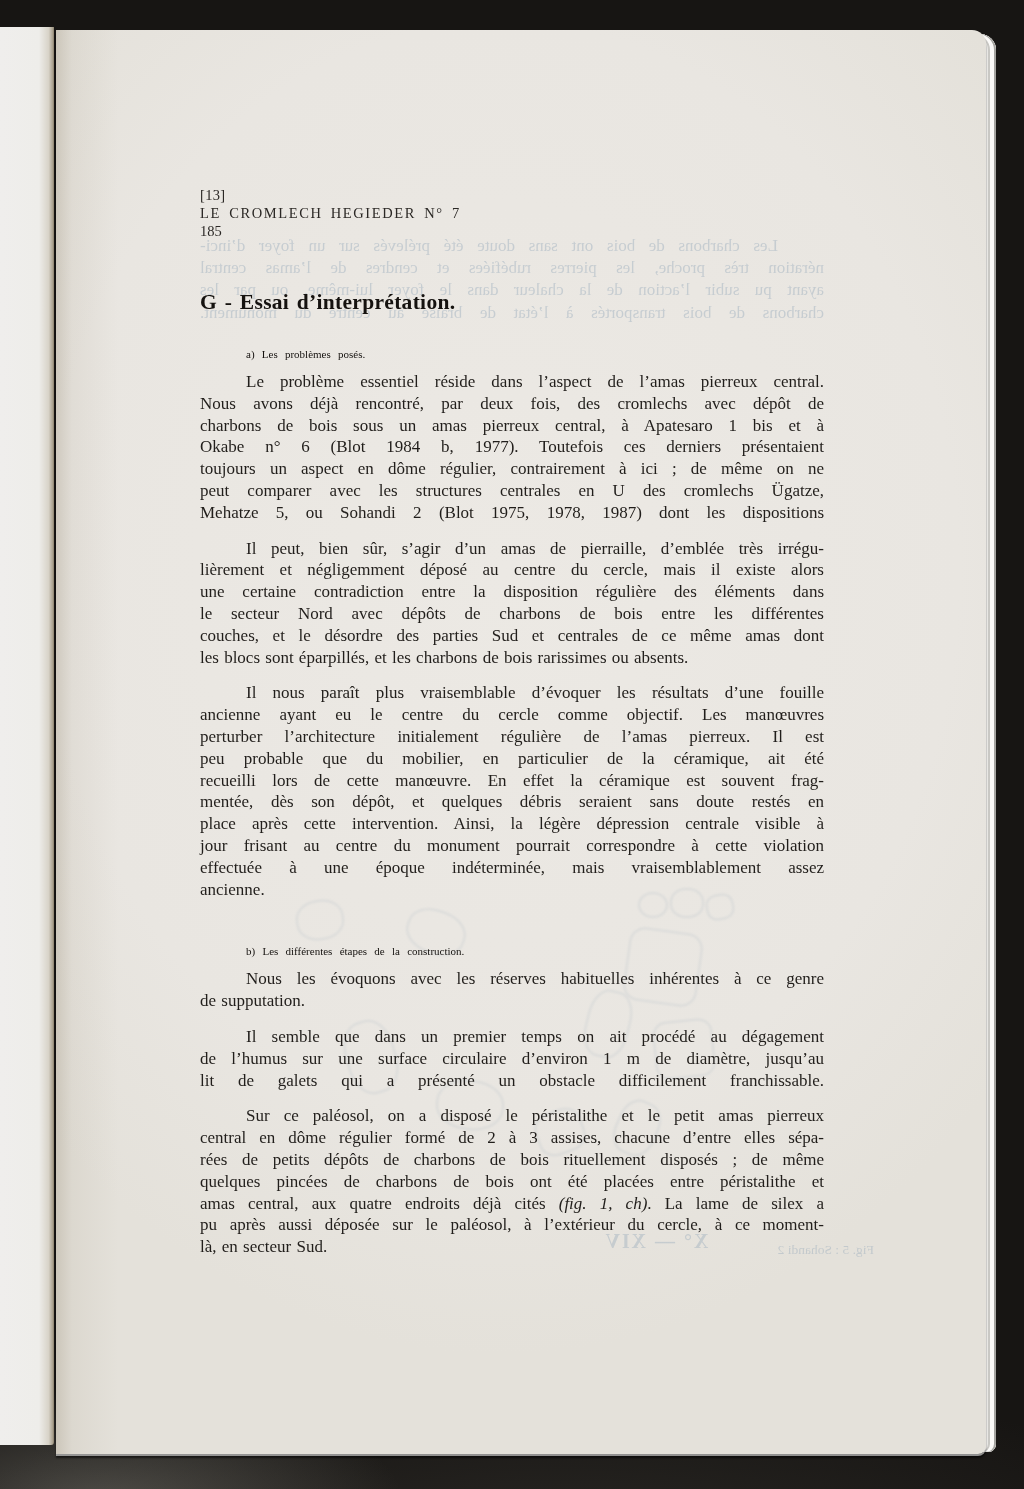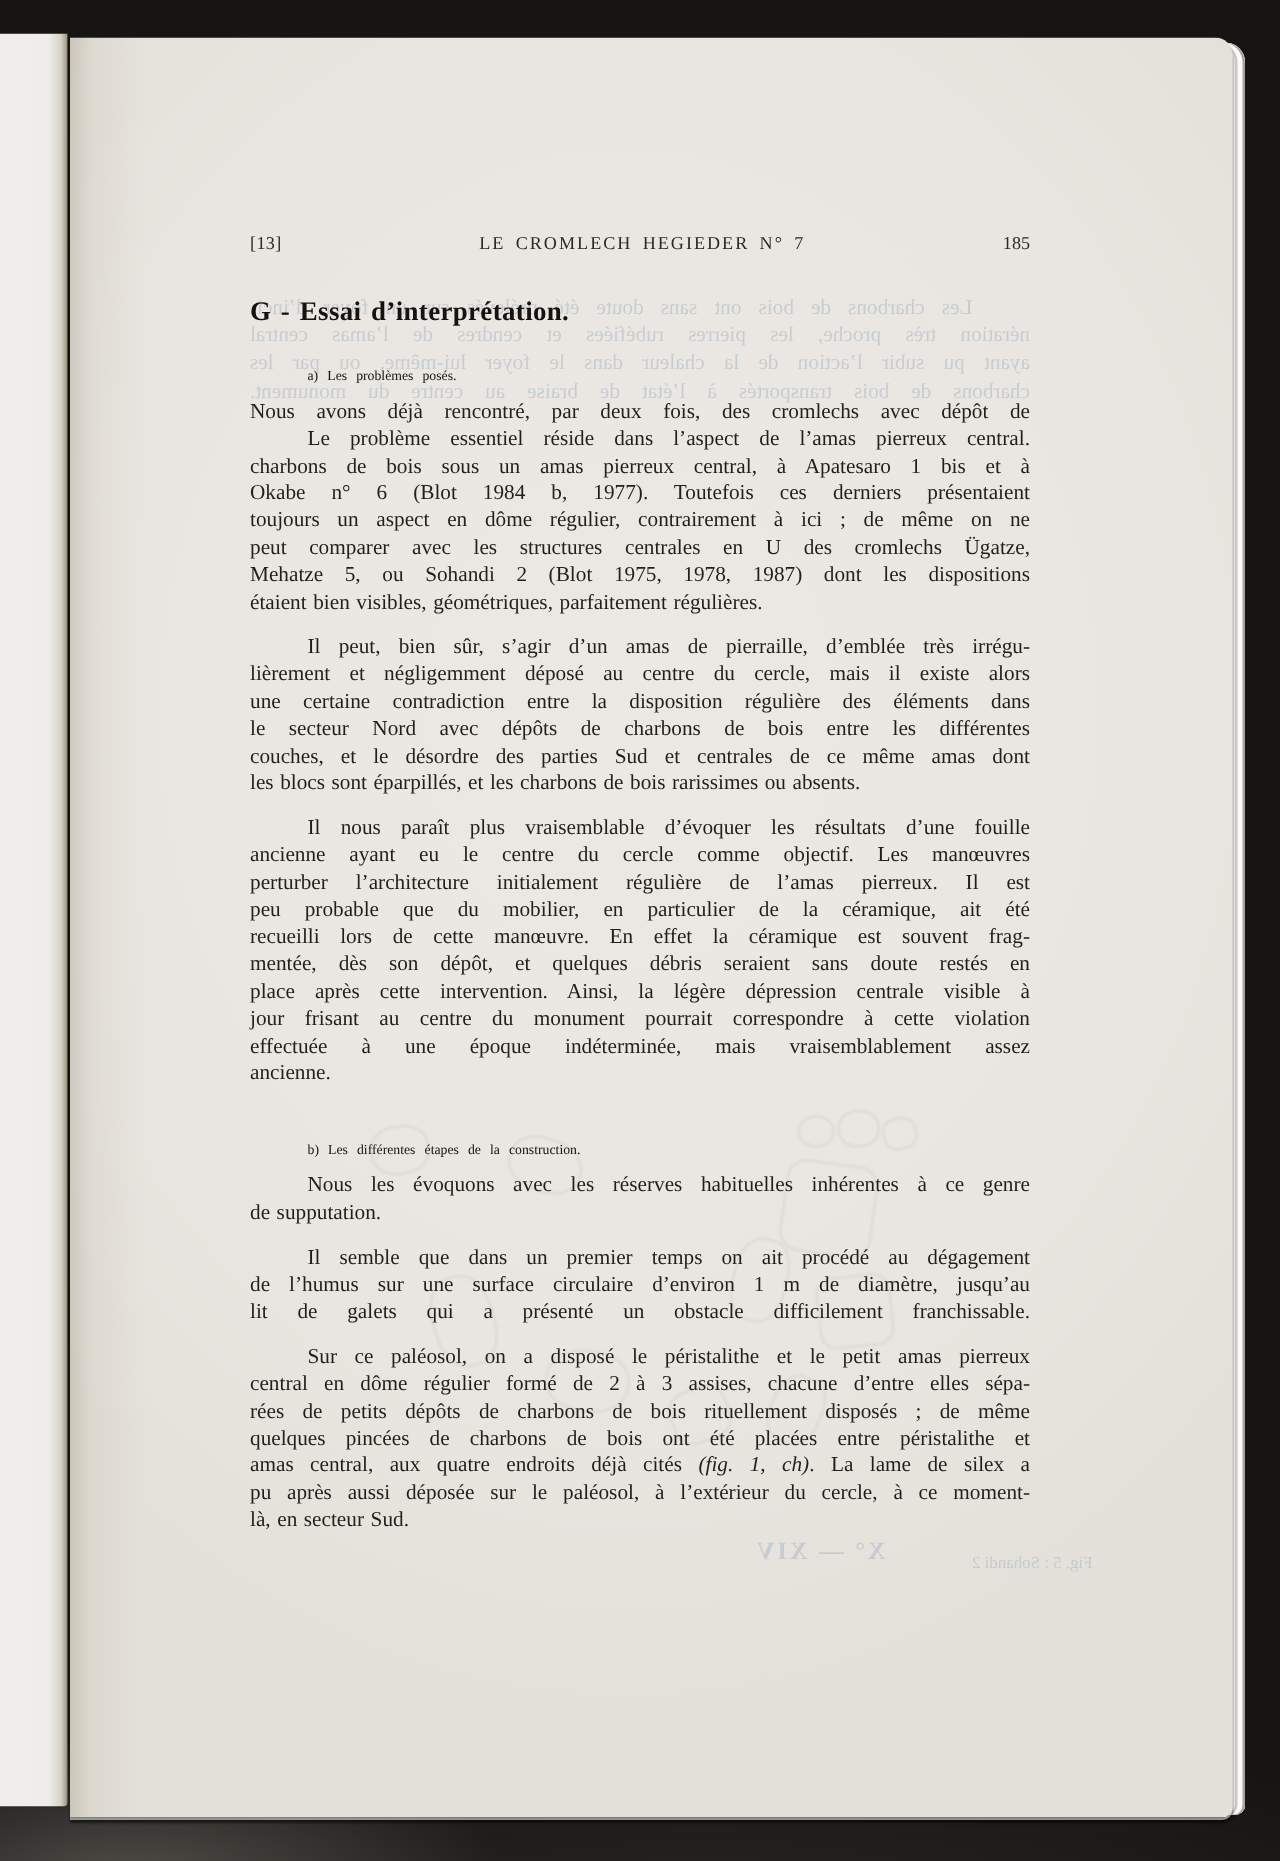--- a/index.html
+++ b/index.html
@@ -66,21 +66,21 @@
     font-size:20px;font-weight:bold;letter-spacing:2px;text-align:center;
   }
   .ghost-fig5{
     position:absolute;left:684px;top:1212px;width:134px;opacity:.42;
     font-size:13.5px;text-align:left;
   }
   
   .column{position:absolute;left:144px;top:156px;width:624px;color:var(--ink);}
   .header-row{
     display:flex;justify-content:space-between;align-items:baseline;
-    font-size:14.5px;line-height:18px;color:#2b2825;margin:0 0 32px 0;
+    font-size:14.5px;line-height:18px;color:#2b2825;margin:0 0 49px 0;flex-direction:column;
   }
   .h-center{letter-spacing:1.6px;word-spacing:3px;}
   .h-left{letter-spacing:0.3px;}
   .g-heading{
     font-size:21.5px;line-height:26px;font-weight:bold;color:var(--heading-ink);
     margin:0 0 28px 0;letter-spacing:0.3px;word-spacing:2px;
   }
   .sub-heading{
     font-size:11px;line-height:22px;font-weight:normal;color:var(--heading-ink);
     padding-left:46px;word-spacing:4.5px;margin:0 0 6px 0;
@@ -138,28 +138,27 @@
         <span class="h-center">LE CROMLECH HEGIEDER N° 7</span>
         <span class="h-right">185</span>
       </div>
 
       <h1 class="g-heading">G - Essai d’interprétation.</h1>
 
       <div id="sections">
           <div class="subsection">
             <div class="sub-heading">a) Les problèmes posés.</div>
             <div class="para">
+              <div class="line first">Le problème essentiel réside dans l’aspect de l’amas pierreux central.</div>
               <div class="line">Nous avons déjà rencontré, par deux fois, des cromlechs avec dépôt de</div>
-              <div class="line first">Le problème essentiel réside dans l’aspect de l’amas pierreux central.</div>
               <div class="line">charbons de bois sous un amas pierreux central, à Apatesaro 1 bis et à</div>
               <div class="line">Okabe n° 6 (Blot 1984 b, 1977). Toutefois ces derniers présentaient</div>
               <div class="line">toujours un aspect en dôme régulier, contrairement à ici ; de même on ne</div>
               <div class="line">peut comparer avec les structures centrales en U des cromlechs Ügatze,</div>
               <div class="line">Mehatze 5, ou Sohandi 2 (Blot 1975, 1978, 1987) dont les dispositions</div>
-              <div class="line last">étaient bien visibles, géométriques, parfaitement régulières.</div>
             </div>
             <div class="para">
               <div class="line first">Il peut, bien sûr, s’agir d’un amas de pierraille, d’emblée très irrégu-</div>
               <div class="line">lièrement et négligemment déposé au centre du cercle, mais il existe alors</div>
               <div class="line">une certaine contradiction entre la disposition régulière des éléments dans</div>
               <div class="line">le secteur Nord avec dépôts de charbons de bois entre les différentes</div>
               <div class="line">couches, et le désordre des parties Sud et centrales de ce même amas dont</div>
               <div class="line last">les blocs sont éparpillés, et les charbons de bois rarissimes ou absents.</div>
             </div>
             <div class="para">

